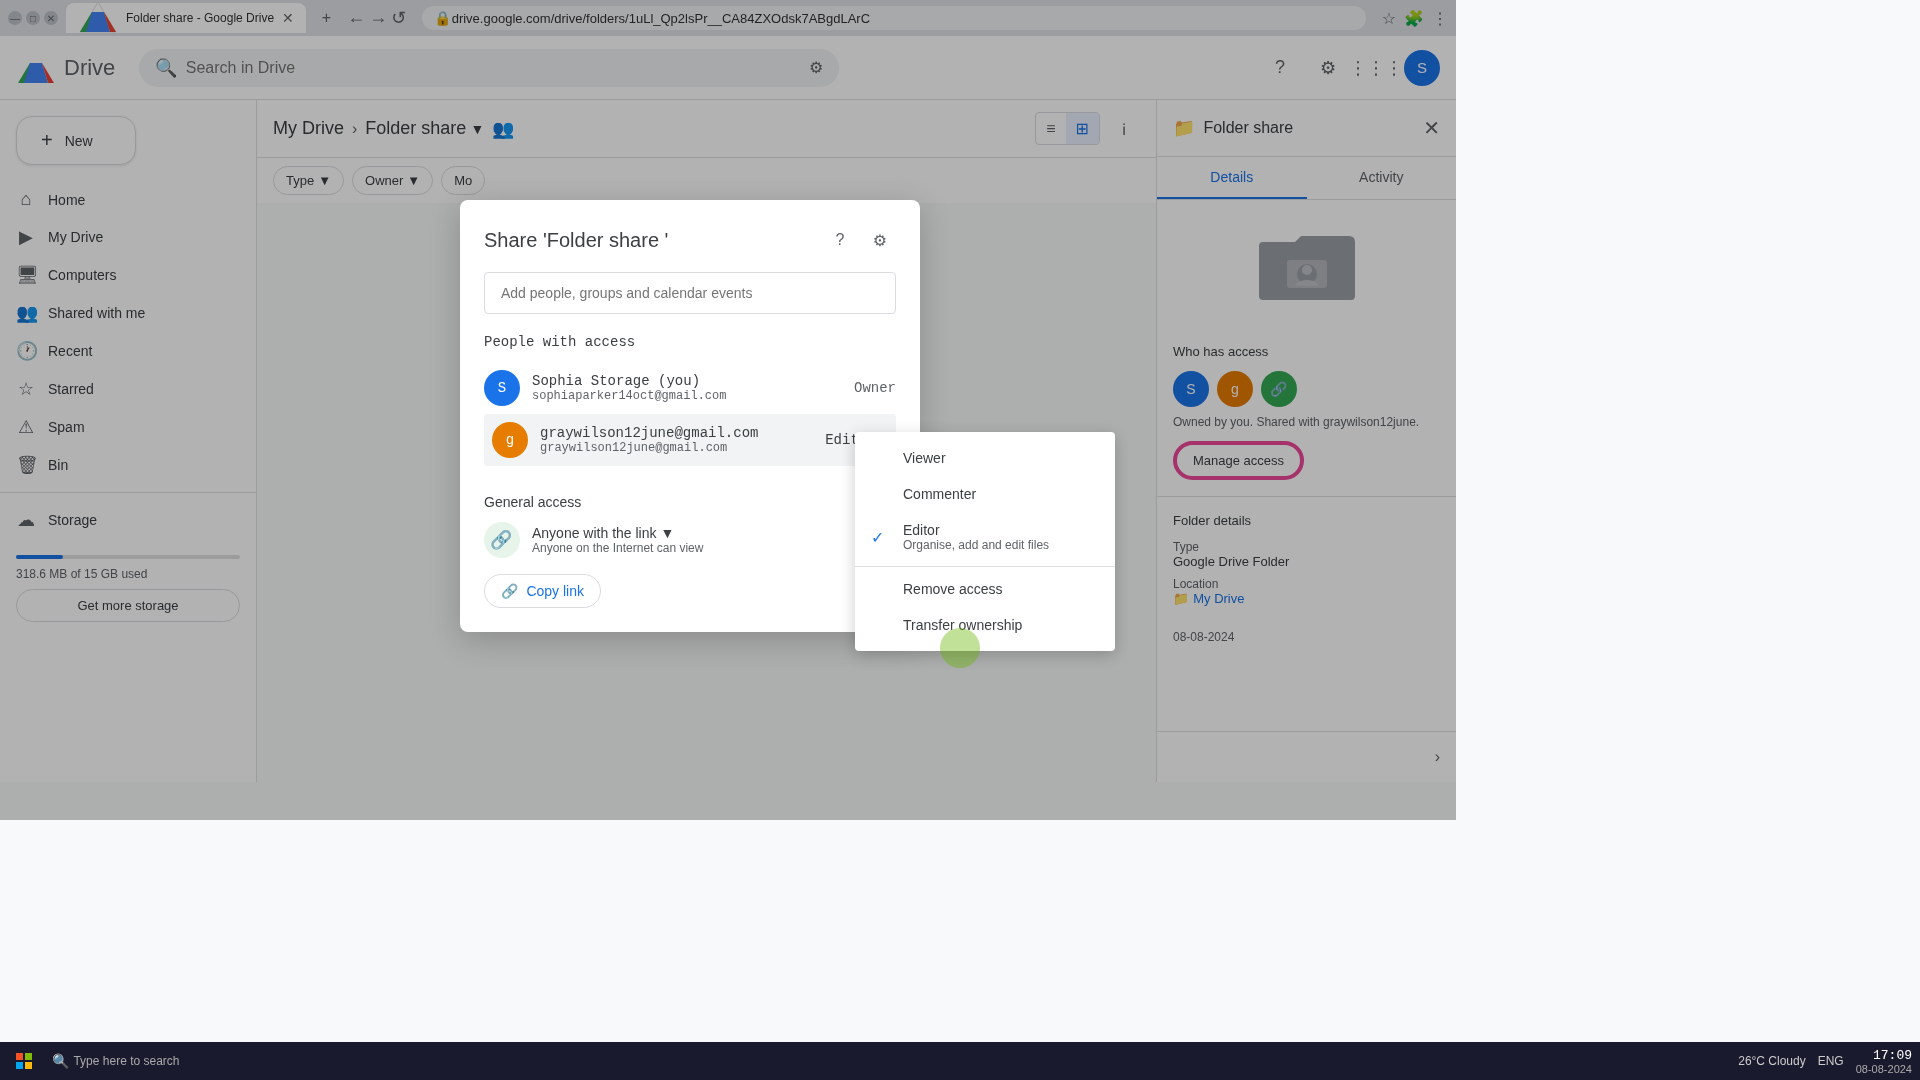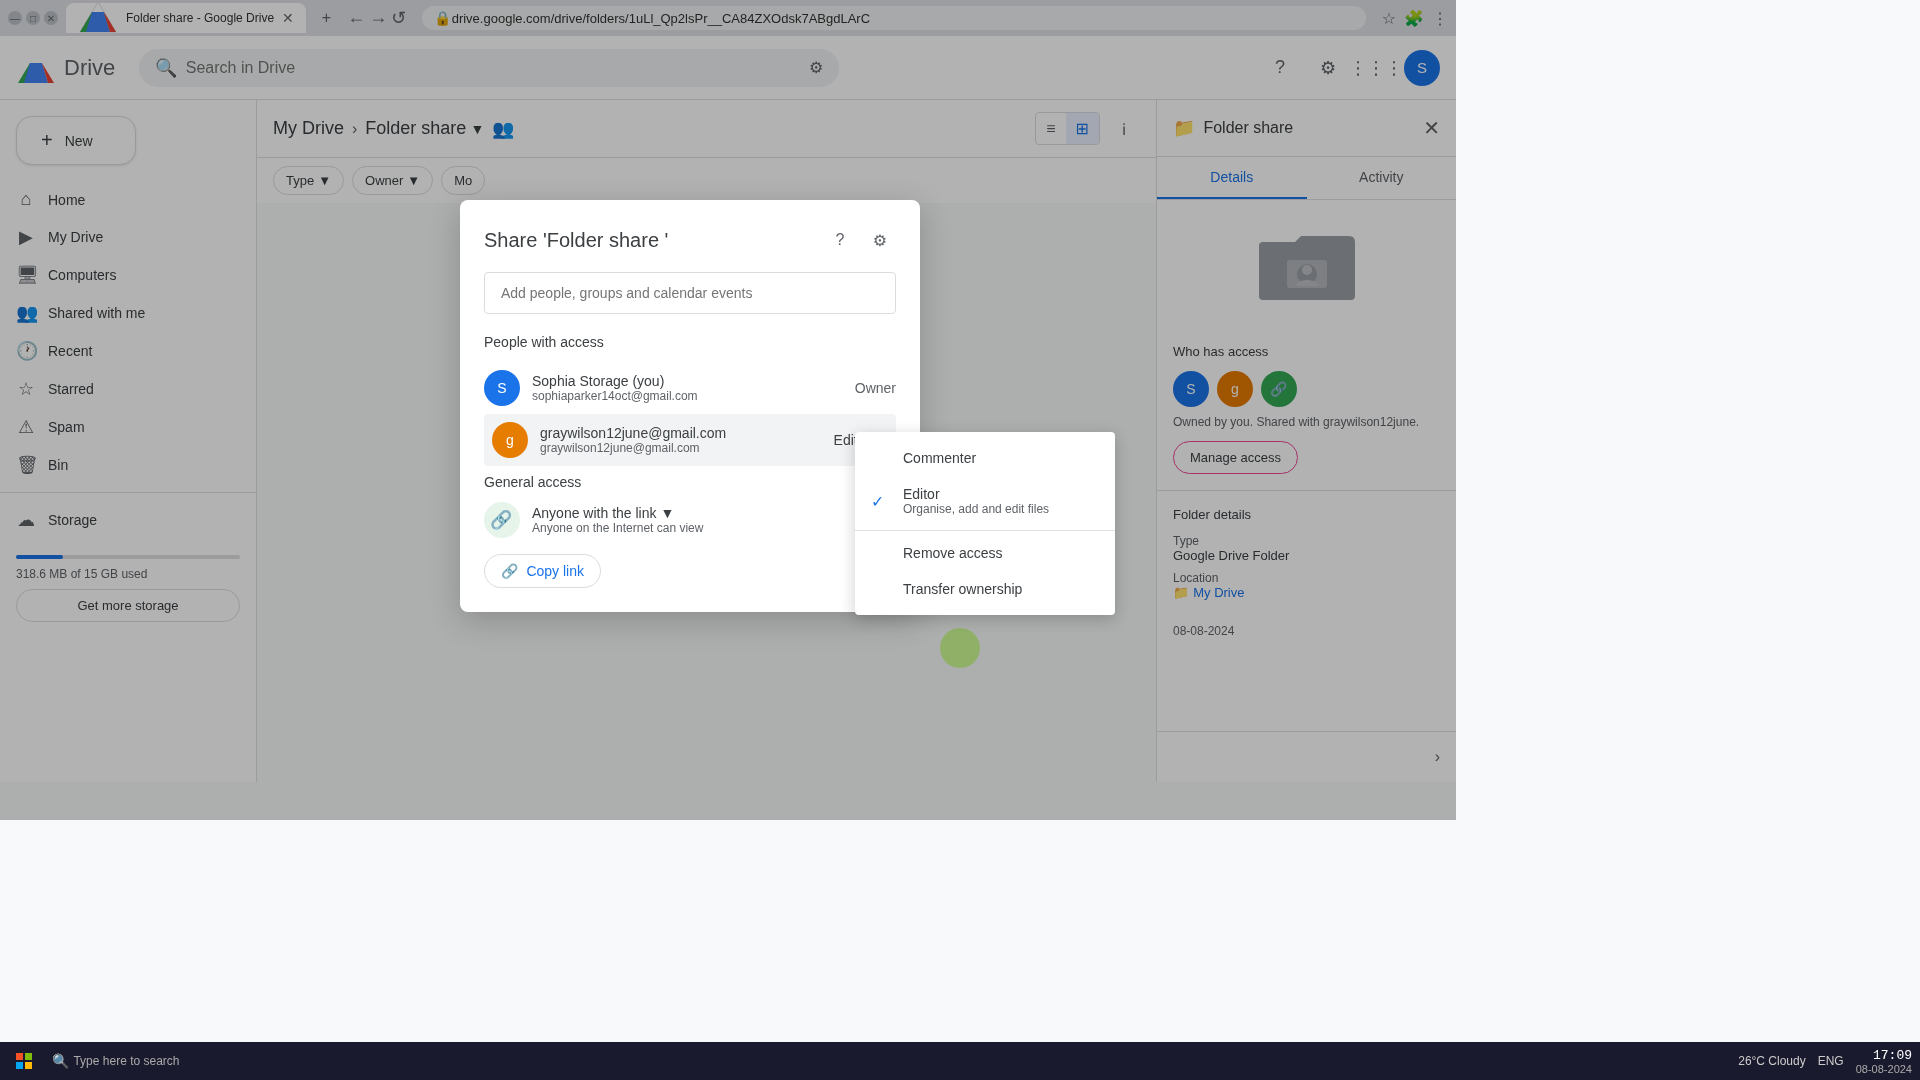--- a/index.html
+++ b/index.html
@@ -64,36 +64,36 @@
     .right-panel-close { cursor: pointer; color: #5f6368; font-size: 20px; }
     .panel-tabs { display: flex; border-bottom: 1px solid #e0e0e0; }
     .panel-tab { flex: 1; text-align: center; padding: 12px; font-size: 14px; color: #5f6368; cursor: pointer; }
     .panel-tab.active { color: #1a73e8; border-bottom: 2px solid #1a73e8; }
     .folder-preview { display: flex; justify-content: center; padding: 24px; }
     .who-has-access { padding: 16px; }
     .section-title { font-size: 13px; color: #3c4043; font-weight: 500; margin-bottom: 12px; }
     .access-avatars { display: flex; gap: 8px; margin-bottom: 8px; }
     .access-avatar { width: 36px; height: 36px; border-radius: 50%; display: flex; align-items: center; justify-content: center; font-size: 14px; font-weight: 500; color: white; cursor: pointer; }
     .access-text { font-size: 12px; color: #5f6368; margin-bottom: 12px; }
-    .manage-access-btn { border: 1px solid #ec4899; border-radius: 20px; padding: 8px 16px; font-size: 13px; color: #3c4043; cursor: pointer; background: white; }
+    .manage-access-btn { border: 4px solid #ec4899; border-radius: 20px; padding: 8px 16px; font-size: 13px; color: #3c4043; cursor: pointer; background: white; }
     .folder-details { padding: 16px; border-top: 1px solid #e0e0e0; }
     .detail-row { margin-bottom: 8px; }
     .detail-label { font-size: 12px; color: #5f6368; }
     .detail-value { font-size: 13px; color: #3c4043; }
     .my-drive-link { color: #1a73e8; font-size: 13px; display: flex; align-items: center; gap: 4px; cursor: pointer; }
 
     
     .modal-overlay { position: absolute; top: 0; left: 0; right: 0; bottom: 0; background: rgba(0,0,0,0.3); z-index: 100; display: flex; align-items: flex-start; justify-content: flex-start; }
     .modal { position: absolute; top: 200px; left: 460px; background: white; border-radius: 8px; width: 460px; box-shadow: 0 8px 32px rgba(0,0,0,0.2); z-index: 200; padding: 24px; }
     .modal-header { display: flex; align-items: center; justify-content: space-between; margin-bottom: 16px; }
     .modal-title { font-size: 20px; color: #3c4043; }
     .modal-header-icons { display: flex; gap: 8px; }
     .modal-icon-btn { width: 32px; height: 32px; border-radius: 50%; display: flex; align-items: center; justify-content: center; cursor: pointer; color: #5f6368; font-size: 16px; }
     .share-input { width: 100%; border: 1px solid #dadce0; border-radius: 4px; padding: 12px 16px; font-size: 14px; color: #3c4043; outline: none; margin-bottom: 20px; }
-    .people-with-access { margin-bottom: 8px; }
+    .people-with-access { margin-bottom: 28px; font-family: Liberation Mono, monospace; }
     .section-label { font-size: 14px; color: #3c4043; font-weight: 500; margin-bottom: 12px; }
     .person-row { display: flex; align-items: center; gap: 12px; padding: 8px 0; }
     .person-avatar { width: 36px; height: 36px; border-radius: 50%; display: flex; align-items: center; justify-content: center; font-size: 14px; font-weight: 500; color: white; flex-shrink: 0; }
     .person-info { flex: 1; }
     .person-name { font-size: 14px; color: #3c4043; }
     .person-email { font-size: 12px; color: #5f6368; }
     .person-role { font-size: 14px; color: #5f6368; }
     .editor-dropdown { display: flex; align-items: center; gap: 4px; cursor: pointer; color: #3c4043; font-size: 14px; }
     .editor-row { background: #f1f3f4; border-radius: 4px; padding: 8px; }
     .general-access { margin-bottom: 16px; }
@@ -389,20 +389,24 @@
       <button class="copy-link-btn">
         <span>🔗</span>
         <span>Copy link</span>
       </button>
     </div>
   </div>
 
   <div class="dropdown-menu">
     <div class="dropdown-item">
       <span class="check-icon"> </span>
+      <span class="item-text">Viewer</span>
+    </div>
+    <div class="dropdown-item">
+      <span class="check-icon"> </span>
       <span class="item-text">Commenter</span>
     </div>
     <div class="dropdown-item">
       <span class="check-icon" style="color:#1a73e8;">✓</span>
       <div class="item-text">
         <div>Editor</div>
         <div class="item-sub">Organise, add and edit files</div>
       </div>
     </div>
     <div class="dropdown-divider"></div>

